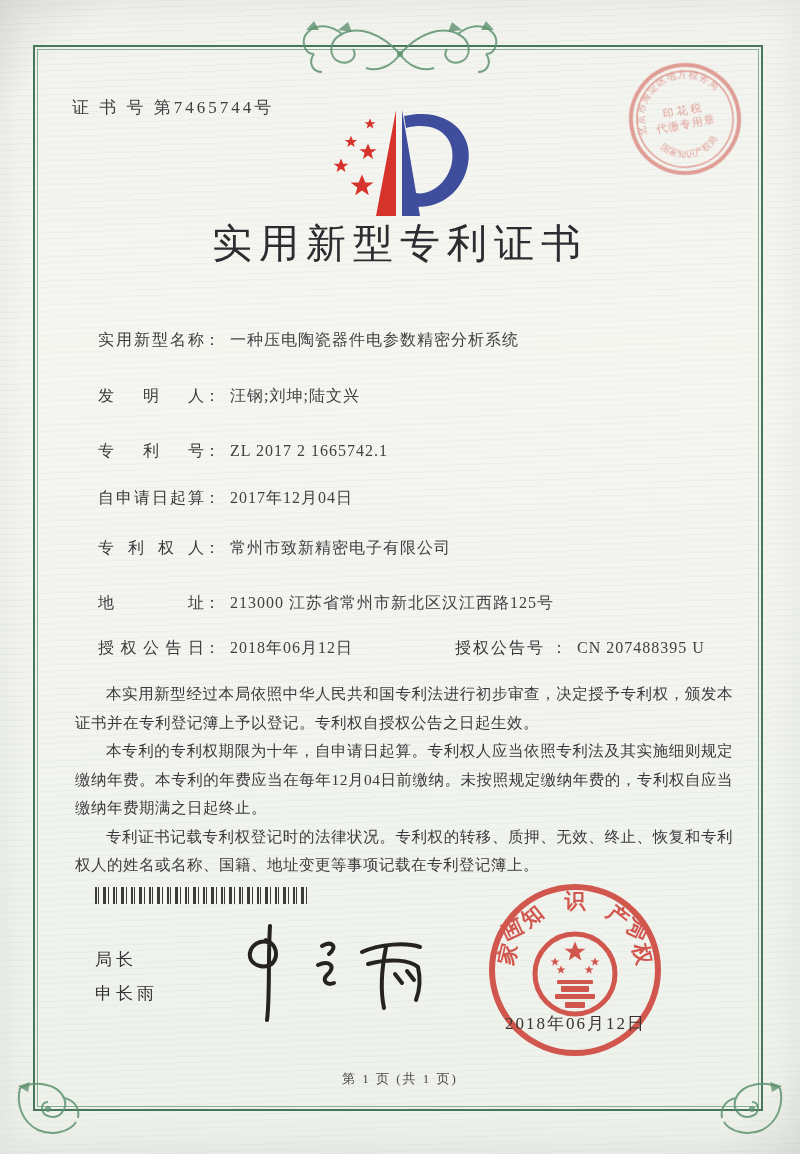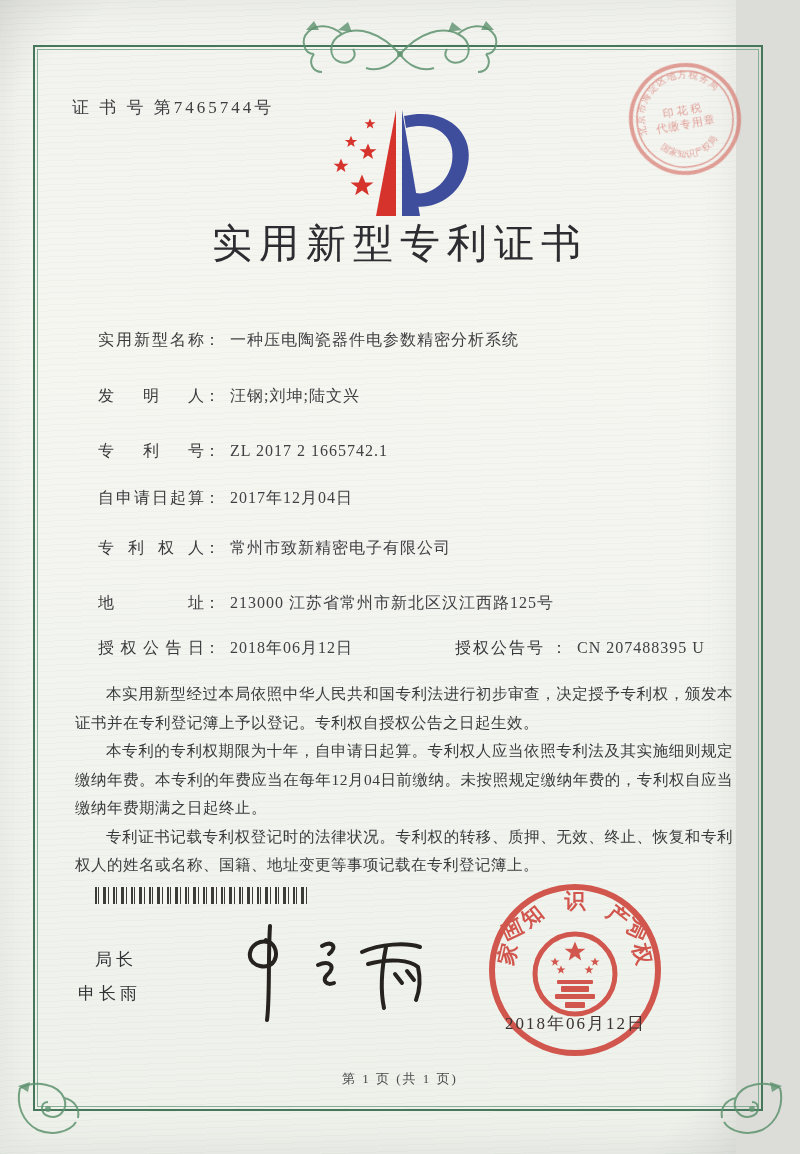--- a/index.html
+++ b/index.html
@@ -3,21 +3,21 @@
 <meta charset="utf-8">
 <style>
   html,body{margin:0;padding:0;}
   body{
     width:800px;height:1154px;
     background:#dcdcd8;
     font-family:"Liberation Serif","DejaVu Serif",serif;
     overflow:hidden;
   }
   .paper{
-    position:relative;width:736px;height:1154px;
+    position:relative;width:800px;height:1154px;
     background:
       linear-gradient(135deg, rgba(0,0,0,0.07) 0%, rgba(0,0,0,0) 6%),
       linear-gradient(315deg, rgba(0,0,0,0.05) 0%, rgba(0,0,0,0) 5%),
       repeating-linear-gradient(178deg, rgba(110,160,125,0.05) 0px, rgba(110,160,125,0.05) 1px, rgba(255,255,255,0) 1px, rgba(255,255,255,0) 6px),
       linear-gradient(180deg,#f2f2ee 0%,#f6f6f1 30%,#f1f3ee 70%,#eef0ea 100%);
     box-shadow:inset 0 0 40px rgba(90,110,95,0.10);
   }
   
   .frame{
     position:absolute;left:33px;top:45px;width:726px;height:1062px;
@@ -67,21 +67,21 @@
     position:absolute;left:95px;top:887px;width:212px;height:17px;
     background:repeating-linear-gradient(90deg,
       #23231f 0 2px,#f6f6f2 2px 3px,
       #23231f 3px 4px,#f6f6f2 4px 8px,
       #23231f 8px 11px,#f6f6f2 11px 13px,
       #23231f 13px 14px,#f6f6f2 14px 18px);
     opacity:.88;
   }
   
   .sig-title{position:absolute;left:95px;top:948px;font-size:17px;letter-spacing:4px;color:#333336;}
-  .sig-name{position:absolute;left:78px;top:982px;font-size:17px;letter-spacing:4px;color:#333336;}
+  .sig-name{position:absolute;left:95px;top:982px;font-size:17px;letter-spacing:4px;color:#333336;}
   .sig-hand{position:absolute;left:210px;top:920px;width:230px;height:105px;}
   
   .seal{position:absolute;left:487px;top:882px;width:176px;height:176px;opacity:.92;}
   .seal-date{
     position:absolute;left:505px;top:1012px;width:170px;
     font-size:17px;letter-spacing:2px;color:#3c3330;white-space:nowrap;
   }
   
   .stamp{
     position:absolute;left:626px;top:60px;width:118px;height:118px;

